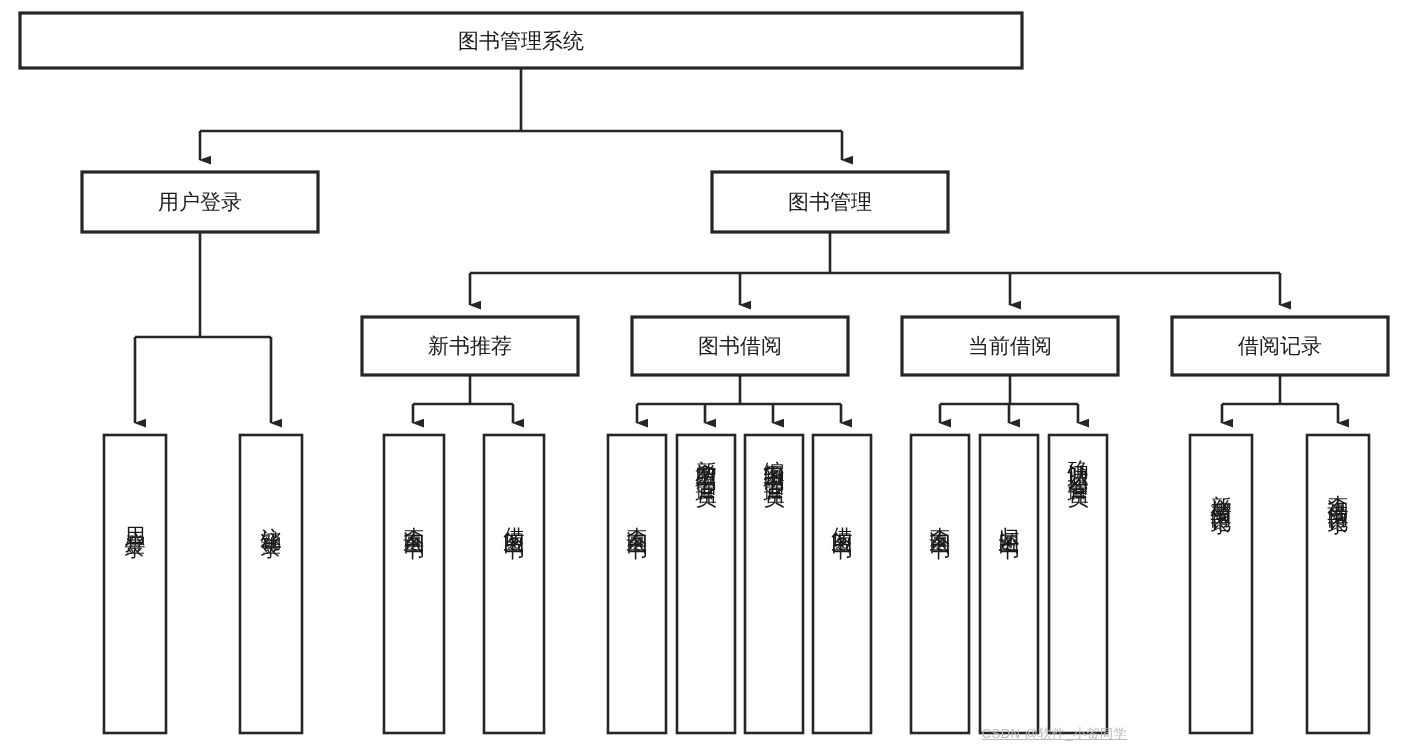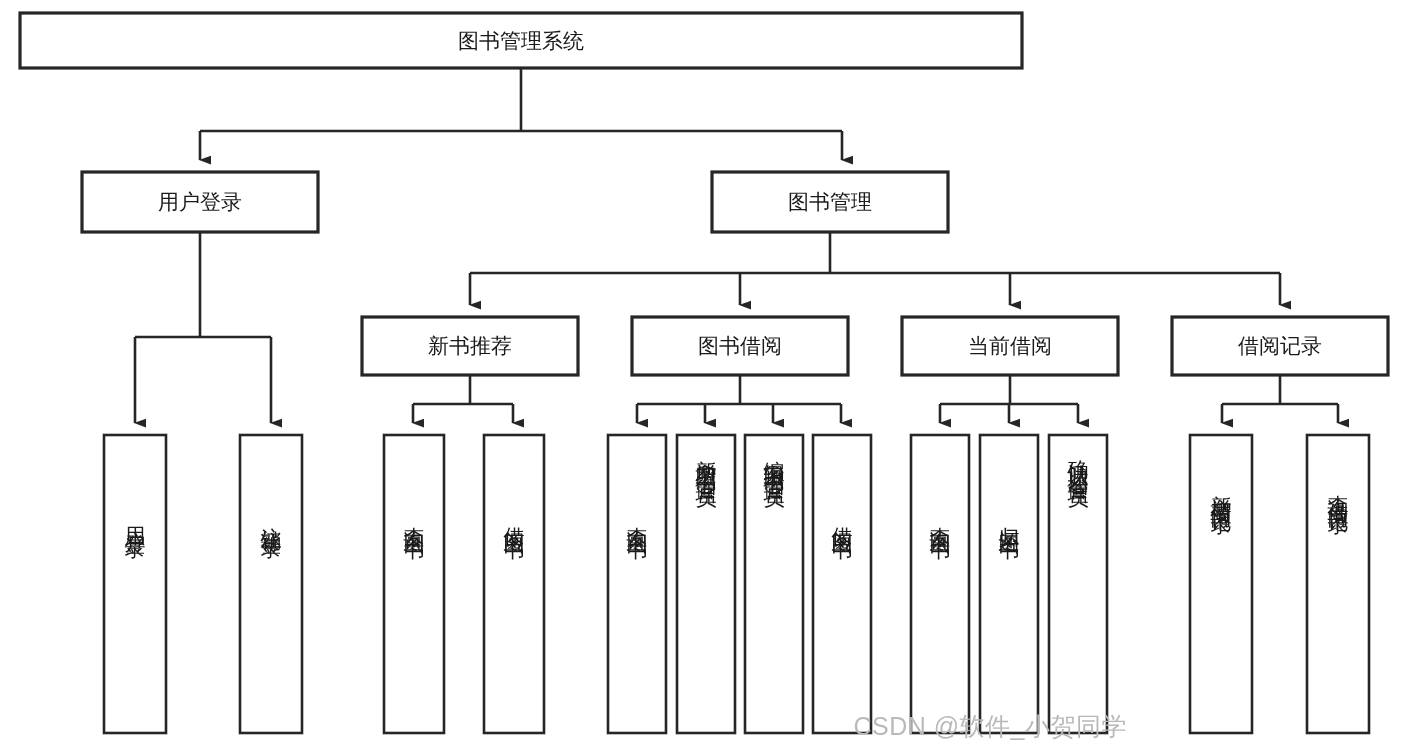--- a/index.html
+++ b/index.html
@@ -29,24 +29,25 @@
     line-height:1.0;
     color:#1a1a1a;
     letter-spacing:4px;
     white-space:nowrap;
     pointer-events:none;
   }
   .watermark{
     position:absolute;
     right:8px;bottom:4px;
     font-family:"Liberation Sans","DejaVu Sans",sans-serif;
-    font-size:25px;
+    font-size:13px;
     color:#b9b9b9;
     white-space:nowrap;
     letter-spacing:0.5px;
+    text-decoration:underline;
   }
 </style>
 </head>
 <body>
 
 <div id="stage">
 
   <svg id="diagram" viewBox="0 0 1405 747">
     <defs>
       <marker id="arw" markerWidth="10" markerHeight="12" refX="4.6" refY="11" orient="auto" markerUnits="userSpaceOnUse">

